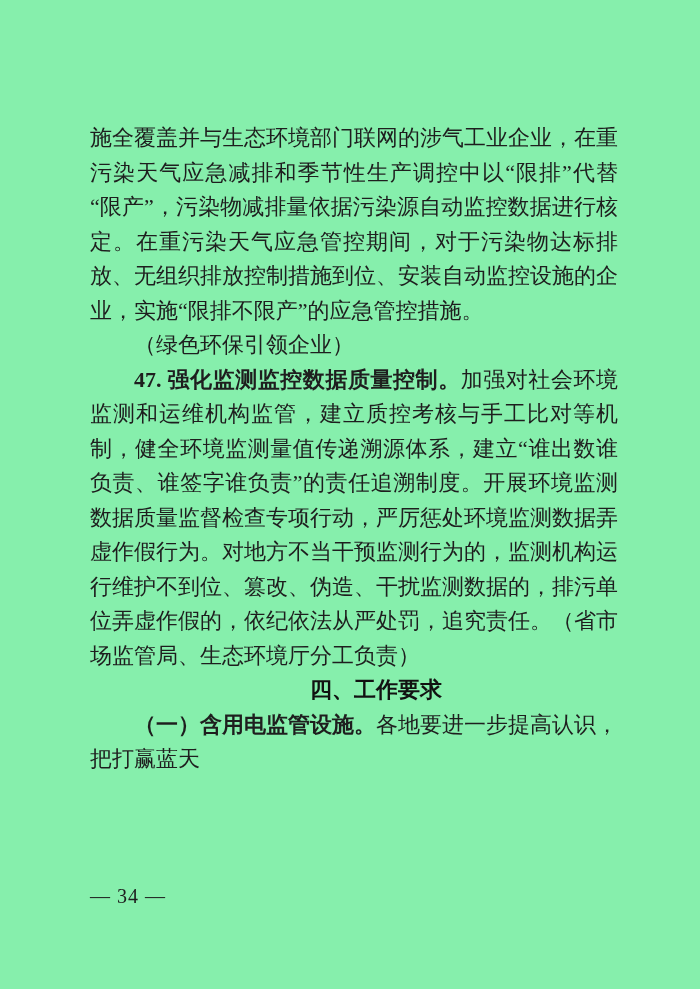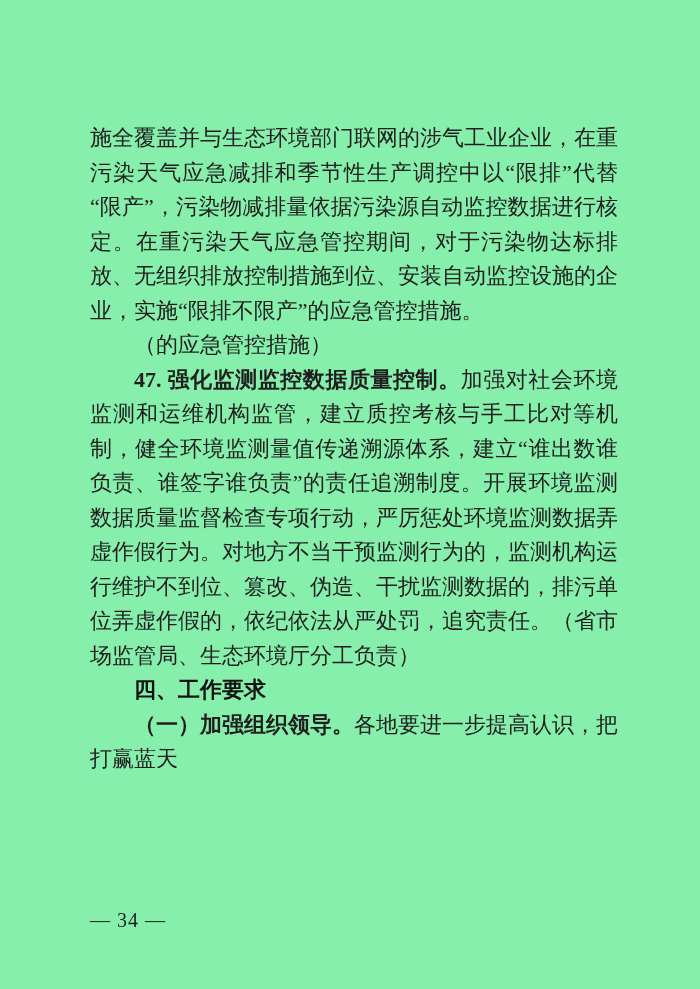--- a/index.html
+++ b/index.html
@@ -49,48 +49,48 @@
   }
   p.section-heading {
     margin: 0;
     padding: 0;
     text-indent: 44px;
     font-size: 22px;
     line-height: 34.5px;
     font-family: "Liberation Sans", "DejaVu Sans", sans-serif;
     font-weight: bold;
     color: #111111;
+    text-align: center;
   }
   .page-footer {
     position: absolute;
     left: 90px;
     top: 884px;
     font-size: 20px;
     line-height: 24px;
     color: #1e1e1e;
     letter-spacing: 1px;
     font-family: "Liberation Serif", "DejaVu Serif", serif;
-    margin-top: 24px;
   }
 </style>
 </head>
 <body>
 
 <div class="page">
 
   <div class="text-block">
 
     <p class="para"><span class="run-normal">施全覆盖并与生态环境部门联网的涉气工业企业，在重污染天气应急减排和季节性生产调控中以“限排”代替“限产”，污染物减排量依据污染源自动监控数据进行核定。在重污染天气应急管控期间，对于污染物达标排放、无组织排放控制措施到位、安装自动监控设施的企业，实施“限排不限产”的应急管控措施。</span></p>
 
 
-    <p class="para indent"><span class="run-kai">（的应急管控措施）</span></p>
+    <p class="para indent"><span class="run-kai">（绿色环保引领企业）</span></p>
 
     <p class="para indent"><span class="run-bold">47. 强化监测监控数据质量控制。</span><span class="run-normal">加强对社会环境监测和运维机构监管，建立质控考核与手工比对等机制，健全环境监测量值传递溯源体系，建立“谁出数谁负责、谁签字谁负责”的责任追溯制度。开展环境监测数据质量监督检查专项行动，严厉惩处环境监测数据弄虚作假行为。对地方不当干预监测行为的，监测机构运行维护不到位、篡改、伪造、干扰监测数据的，排污单位弄虚作假的，依纪依法从严处罚，追究责任。</span><span class="run-kai">（省市场监管局、生态环境厅分工负责）</span></p>
 
     <p class="section-heading"><span>四、工作要求</span></p>
 
-    <p class="para indent"><span class="run-kai-bold">（一）加强组织领导。</span><span class="run-normal">各地要进一步提高认识，把打赢蓝天</span></p>
+    <p class="para indent"><span class="run-kai-bold">（一）含用电监管设施。</span><span class="run-normal">各地要进一步提高认识，把打赢蓝天</span></p>
 
   </div>
 
   <div class="page-footer">— 34 —</div>
 
 </div>
 
 </body></html>

